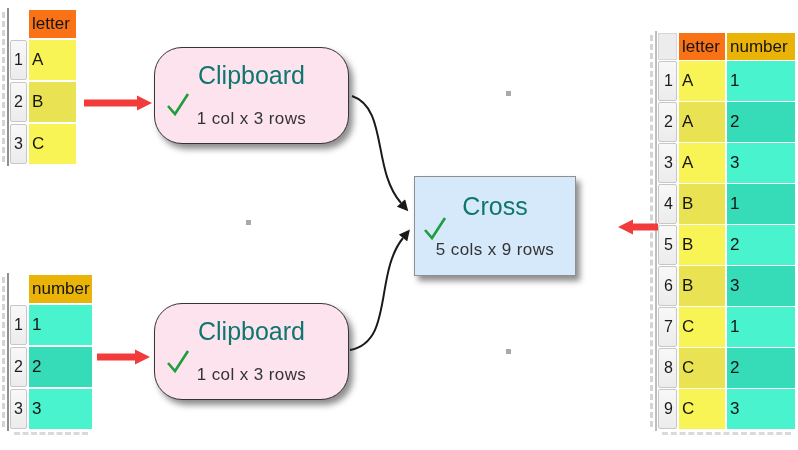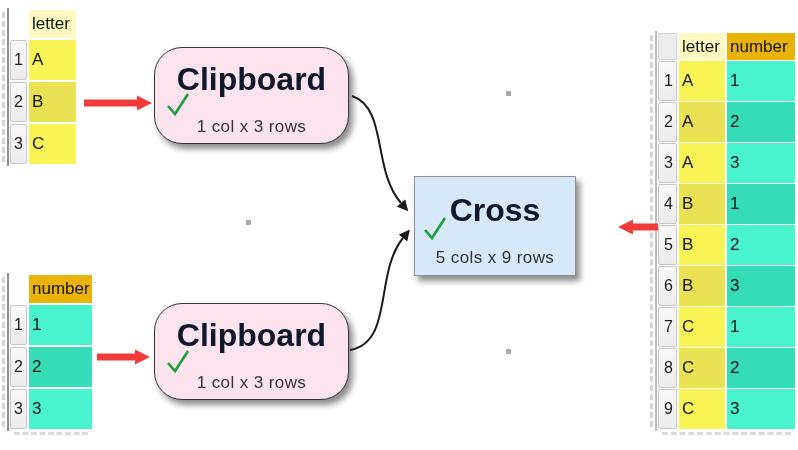--- a/index.html
+++ b/index.html
@@ -25,42 +25,42 @@
     background:linear-gradient(#f8f8f8,#ececec);
     border:1px solid #c7c7c7;border-radius:2px;
     justify-content:flex-end;padding-right:3px;
     font-size:16px;color:#1c1c1c;
   }
   .corner{background:transparent;border:none;}
   .corner.gray{background:#ececec;border:1px solid #d6d6d6;}
   .hcell{font-size:17px;color:#151515;padding-left:3px;}
   .dcell{font-size:17px;color:#151515;padding-left:3px;}
 
-  .yh{background:#fef9c3;}
+  .yh{background:#f97316;}
   .y1{background:#f9f455;}
   .y2{background:#e9e253;}
   .th{background:#eab308;}
   .c1{background:#48f3cd;}
   .c2{background:#36dcb8;}
 
   
   .node{position:absolute;box-sizing:border-box;text-align:center;}
   .node-pink{
     background:#fce3ee;border:1px solid #353535;border-radius:28px;
     box-shadow:4px 5px 6px rgba(0,0,0,0.45);
   }
   .node-blue{
     background:#d6e9fb;border:1px solid #909090;
     box-shadow:4px 5px 6px rgba(0,0,0,0.45);
   }
   #clip-top{left:154px;top:47px;width:195px;height:97px;}
   #clip-bottom{left:154px;top:303px;width:195px;height:97px;}
   #cross{left:414px;top:176px;width:162px;height:100px;}
 
-  .node-title{font-size:32px;color:#0f172a;margin-top:13px;font-weight:bold;}
+  .node-title{font-size:25px;color:#0f766e;margin-top:13px;}
   #cross .node-title{margin-top:15px;}
   .node-sub{font-size:17px;color:#333333;margin-top:19px;letter-spacing:.4px;}
   .check{position:absolute;left:10px;width:26px;height:26px;}
   #clip-top .check{top:43px;}
   #clip-bottom .check{top:44px;}
   #cross .check{left:7px;top:38px;}
 
   
   #overlay{position:absolute;left:0;top:0;pointer-events:none;}
 </style>

